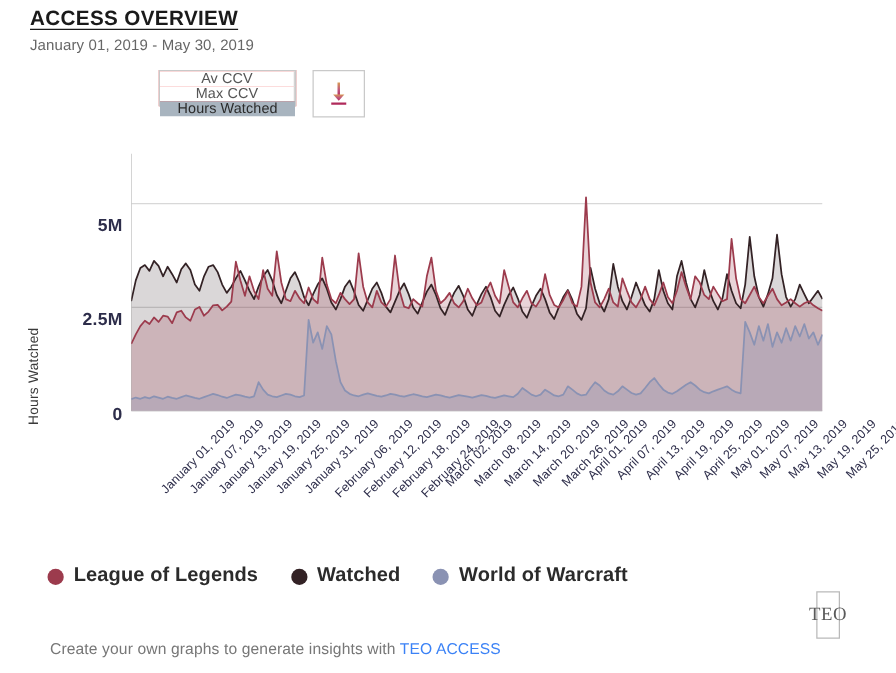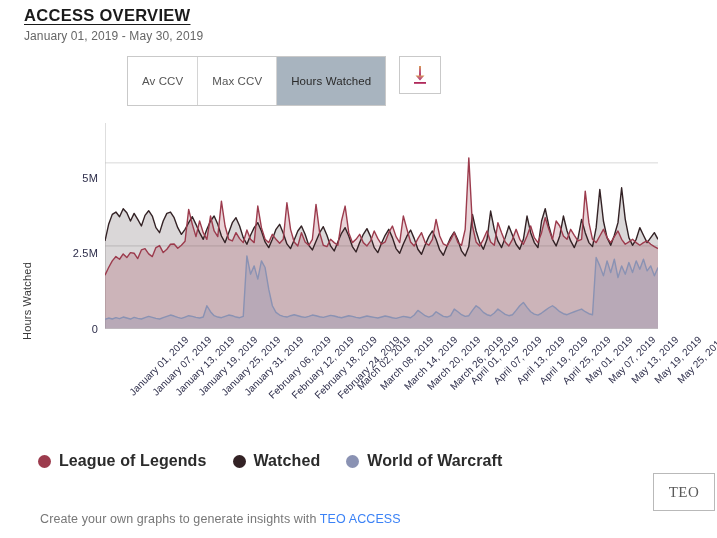--- a/index.html
+++ b/index.html
@@ -47,21 +47,22 @@
     top: 56px;
     display: flex;
     align-items: stretch;
     height: 38px;
   }
   .tabgroup {
     display: flex;
     border: 1px solid #c9c9c9;
     background: #ef4444;
     box-sizing: border-box;
-    height: 50px;
+    height: 29px;
+    flex-direction: column;
   }
   .tabgroup + .tabgroup { margin-left: 7px; }
   .tab {
     display: flex;
     align-items: center;
     justify-content: center;
     font-size: 11.5px;
     color: #555;
     padding: 0 14px;
     background: #ffffff;
@@ -107,23 +108,24 @@
     color: #3a3a3a;
     transform: rotate(-90deg);
     letter-spacing: 0.2px;
     white-space: nowrap;
   }
   .ytick {
     position: absolute;
     right: 0;
     width: 58px;
     text-align: right;
-    font-size: 11px;
+    font-size: 14px;
     color: #2d2d4a;
     letter-spacing: 0.2px;
+    font-weight: bold;
   }
   #ytick-box {
     position: absolute;
     left: 38px;
     top: 0;
     width: 60px;
     height: 230px;
   }
   #plot {
     position: absolute;
@@ -191,21 +193,21 @@
   }
   #footer-cta {
     color: #3b82f6;
     font-weight: normal;
     cursor: pointer;
   }
   #teo-logo {
     position: absolute;
     left: 653px;
     top: 473px;
-    width: 62px;
+    width: 19px;
     height: 38px;
     border: 1px solid #b9b9b9;
     display: flex;
     align-items: center;
     justify-content: center;
     font-family: "Liberation Serif", serif;
     font-size: 15px;
     color: #5a5a5a;
     letter-spacing: 0.5px;
     box-sizing: border-box;

